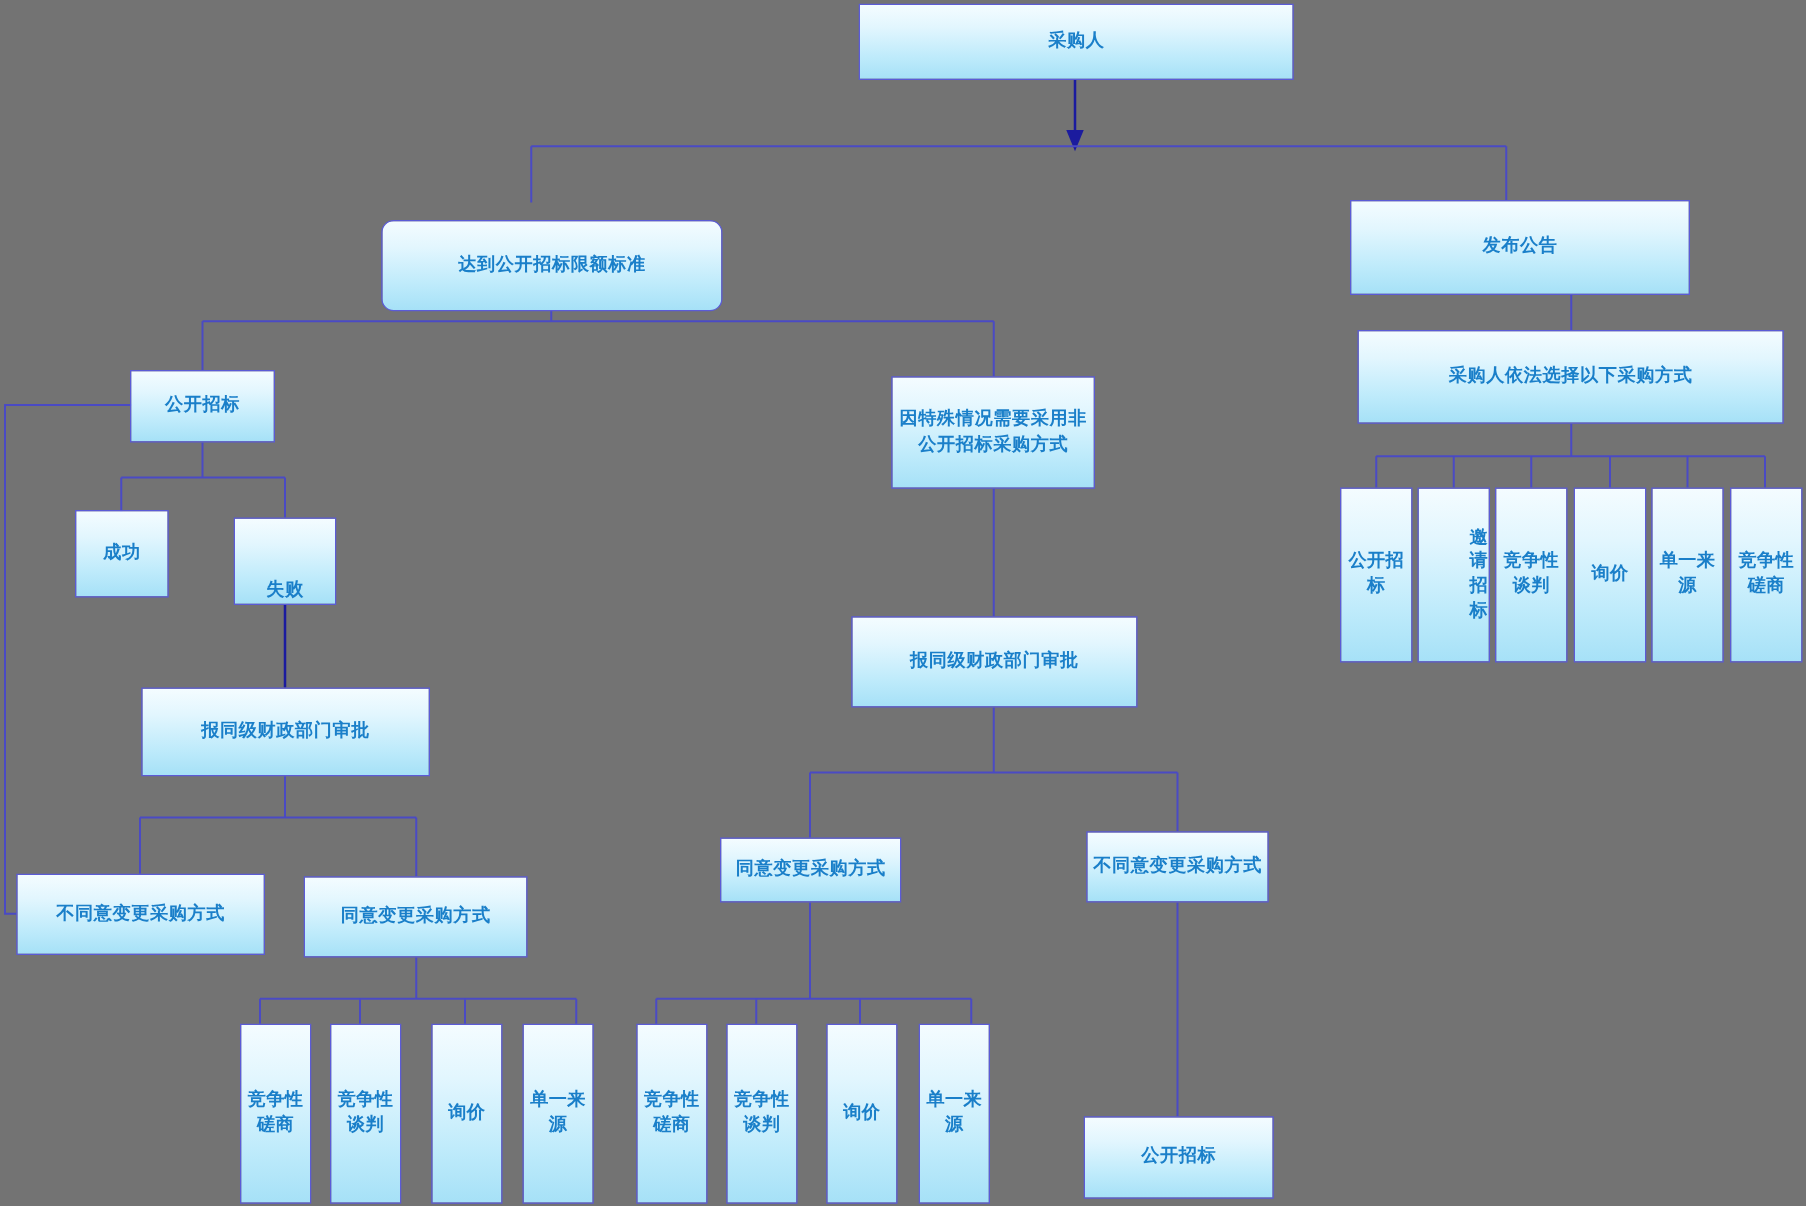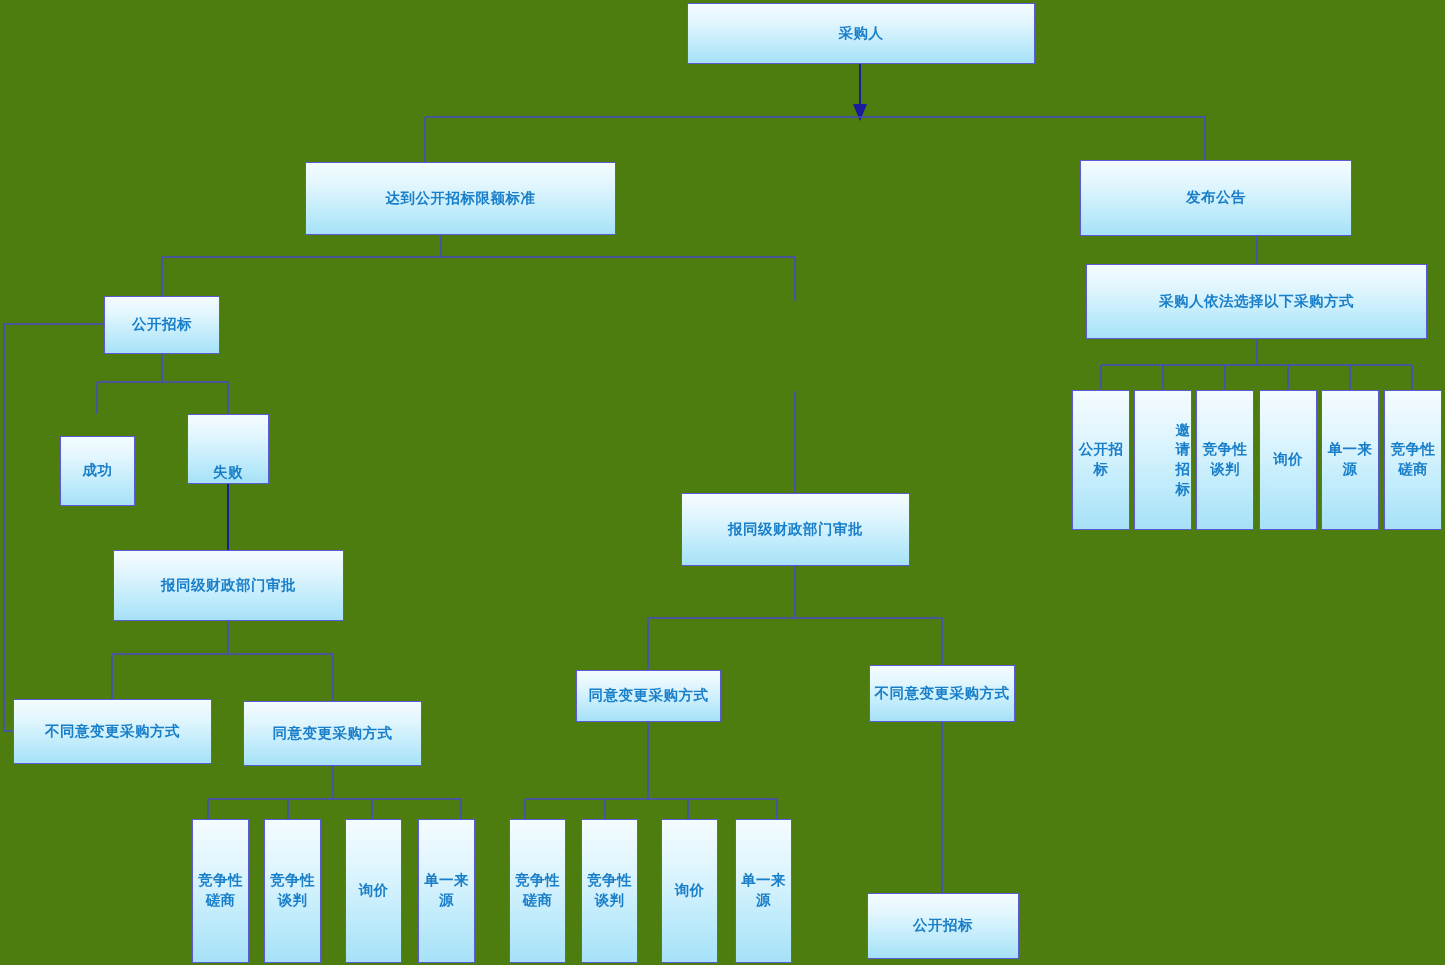--- a/index.html
+++ b/index.html
@@ -7,21 +7,21 @@
     padding: 0;
     background: #ffffff;
   }
   body {
     font-family: "DejaVu Sans", "Liberation Sans", sans-serif;
   }
   #canvas {
     position: relative;
     width: 1445px;
     height: 965px;
-    background: #4d7c0f;
+    background: #737373;
     overflow: hidden;
   }
   .node {
     position: absolute;
     box-sizing: border-box;
     border: 1px solid #5b5bd6;
     background: linear-gradient(to bottom, #f4fcff 0%, #e2f6fe 30%, #bfebfb 70%, #a6e1f7 100%);
     color: #1a7fc9;
     display: flex;
     align-items: center;
@@ -123,38 +123,41 @@
     <path d="M1225,365 L1225,390"></path>
     <path d="M1288,365 L1288,390"></path>
     <path d="M1350,365 L1350,390"></path>
     <path d="M1412,365 L1412,390"></path>
   </svg>
 
   <div class="node" style="left:687px; top:3px; width:348px; height:61px;">
     <span class="label">采购人</span>
   </div>
 
-  <div class="node" style="left:305px; top:162px; width:311px; height:73px;">
+  <div class="node" style="left:305px; top:176px; width:273px; height:73px;border-radius:10px;">
     <span class="label">达到公开招标限额标准</span>
   </div>
 
   <div class="node" style="left:1080px; top:160px; width:272px; height:76px;">
     <span class="label">发布公告</span>
   </div>
 
   <div class="node" style="left:1086px; top:264px; width:341px; height:75px;font-family:Liberation Serif, serif;">
     <span class="label">采购人依法选择以下采购方式</span>
   </div>
 
   <div class="node" style="left:104px; top:296px; width:116px; height:58px;">
     <span class="label">公开招标</span>
   </div>
 
-
-  <div class="node" style="left:60px; top:436px; width:75px; height:70px;justify-content:center;">
+  <div class="node" style="left:713px; top:301px; width:163px; height:90px;">
+    <span class="label">因特殊情况需要采用非公开招标采购方式</span>
+  </div>
+
+  <div class="node" style="left:60px; top:408px; width:75px; height:70px;justify-content:center;">
     <span class="label">成功</span>
   </div>
 
   <div class="node" style="left:187px; top:414px; width:82px; height:70px;align-items:flex-end;">
     <span class="label">失败</span>
   </div>
 
   <div class="node" style="left:113px; top:550px; width:231px; height:71px;">
     <span class="label">报同级财政部门审批</span>
   </div>

